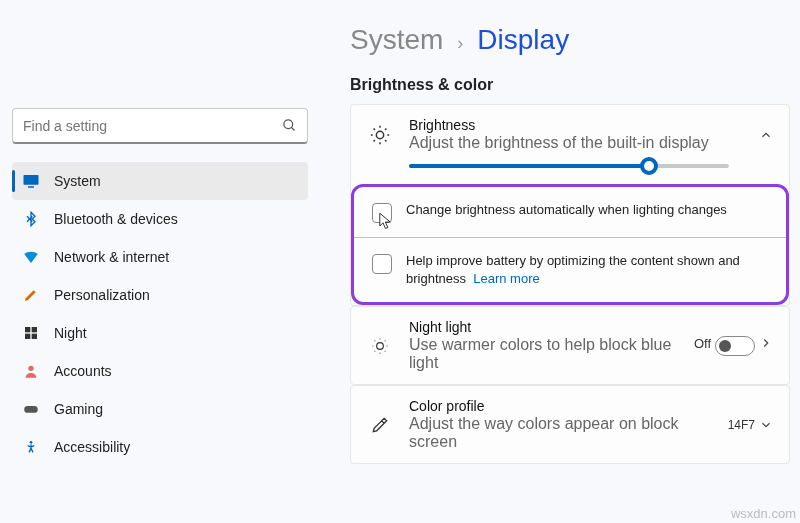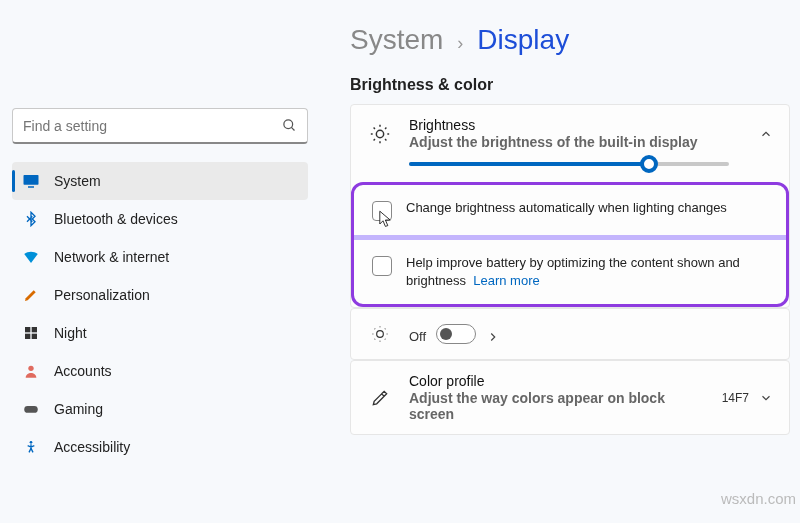--- a/index.html
+++ b/index.html
@@ -17,38 +17,38 @@
     .breadcrumb { display: flex; align-items: baseline; gap: 14px; font-size: 28px; color: #777; margin-bottom: 20px;}
     .bc-parent { color: #888; font-weight: 400;}
     .bc-sep { color: #999; font-size: 18px;}
     .bc-current { color: #1d4ed8; font-weight: 400;}
     .section-title { font-size: 16px; font-weight: 700; color: #222; margin-bottom: 10px;}
     .card { background: #fdfdfd; border: 1px solid #e6e6e6; border-radius: 4px; }
     .card-row { display: flex; align-items: center; padding: 12px 16px; gap: 16px; }
     .card-icon { width: 26px; height: 26px; display: flex; align-items: center; justify-content: center; color: #444; flex-shrink:0;}
     .card-text { flex: 1; }
     .card-title { font-size: 14px; color: #111; }
-    .card-sub { font-size: 14px; color: #666; margin-top: 1px; font-weight: bold;}
-    .card-trail { display: flex; align-items: flex-end; gap: 10px; color: #333; font-size: 13px;}
+    .card-sub { font-size: 16px; color: #666; margin-top: 1px;}
+    .card-trail { display: flex; align-items: flex-start; gap: 4px; color: #333; font-size: 13px;}
     .chev { width: 14px; height: 14px; }
     .slider-wrap { padding: 0 20px 16px 58px; }
     .slider-track { height: 4px; background: #c8c8c8; border-radius: 2px; position: relative; width: 320px;}
     .slider-fill { position:absolute; left:0; top:0; bottom:0; width: 75%; background:#0067c0; border-radius:2px;}
     .slider-thumb { position:absolute; left:75%; top:50%; transform:translate(-50%,-50%); width:18px; height:18px; background:#fff; border:4px solid #0067c0; border-radius:50%;}
     .highlight-box { border: 3px solid #8e3be0; border-radius: 12px; }
-    .sub-row { display:flex; align-items:flex-start; gap:14px; padding: 14px 18px; border-top: 5px solid #c4b5fd;}
+    .sub-row { display:flex; align-items:flex-start; gap:14px; padding: 14px 18px; border-top: 1px solid #c4b5fd;}
     .sub-row:first-child { border-top:none;}
     .checkbox { width: 20px; height: 20px; border: 1px solid #888; border-radius: 4px; background:#fff; flex-shrink:0; margin-top:2px; position:relative;}
     .sub-text { font-size: 13px; color: #222; line-height: 1.4;}
     .link { color: #0067c0; font-weight: 500; cursor: pointer;}
     .toggle { width: 40px; height: 20px; border: 1px solid #888; border-radius: 10px; background:#fff; position:relative;}
     .toggle::after { content:""; position:absolute; left:3px; top:3px; width:12px; height:12px; background:#555; border-radius:50%;}
     .cursor { position:absolute; width:16px; height:20px; left:0; top:0;}
     .dropdown-val { font-size: 12px; color: #333; }
-    .watermark { position:absolute; right:4px; bottom:16px; font-size:15px; color:#bbb;}
+    .watermark { position:absolute; right:4px; bottom:2px; font-size:13px; color:#bbb;}
   </style>
 </head>
 <body>
 
 <div class="sidebar">
   <div class="search-box">
     <input type="text" placeholder="Find a setting" style="">
     <svg class="search-icon" viewBox="0 0 24 24" fill="none" stroke="currentColor" stroke-width="2">
         <circle cx="10" cy="10" r="7"></circle>
         <line x1="20" y1="20" x2="15" y2="15"></line>
@@ -180,20 +180,24 @@
   </div>
 
   <div class="card">
     <div class="card-row">
       <div class="card-icon">
         <svg viewBox="0 0 24 24" width="20" height="20" fill="none" stroke="#333" stroke-width="1.4">
             <circle cx="12" cy="12" r="4"></circle>
             <path d="M12 3v1M12 20v1M3 12h1M20 12h1M5.5 5.5l.7.7M17.8 17.8l.7.7M18.5 5.5l-.7.7M6.2 17.8l-.7.7"></path>
           </svg>
       </div>
+      <div class="card-text">
+        <div class="card-title">Night light</div>
+        <div class="card-sub">Use warmer colors to help block blue light</div>
+      </div>
       <div class="card-trail">
         <span>Off</span>
         <div class="toggle"></div>
         <svg class="chev" viewBox="0 0 24 24" fill="none" stroke="#444" stroke-width="2">
             <path d="M9 6l6 6-6 6"></path>
           </svg>
       </div>
     </div>
   </div>
 

